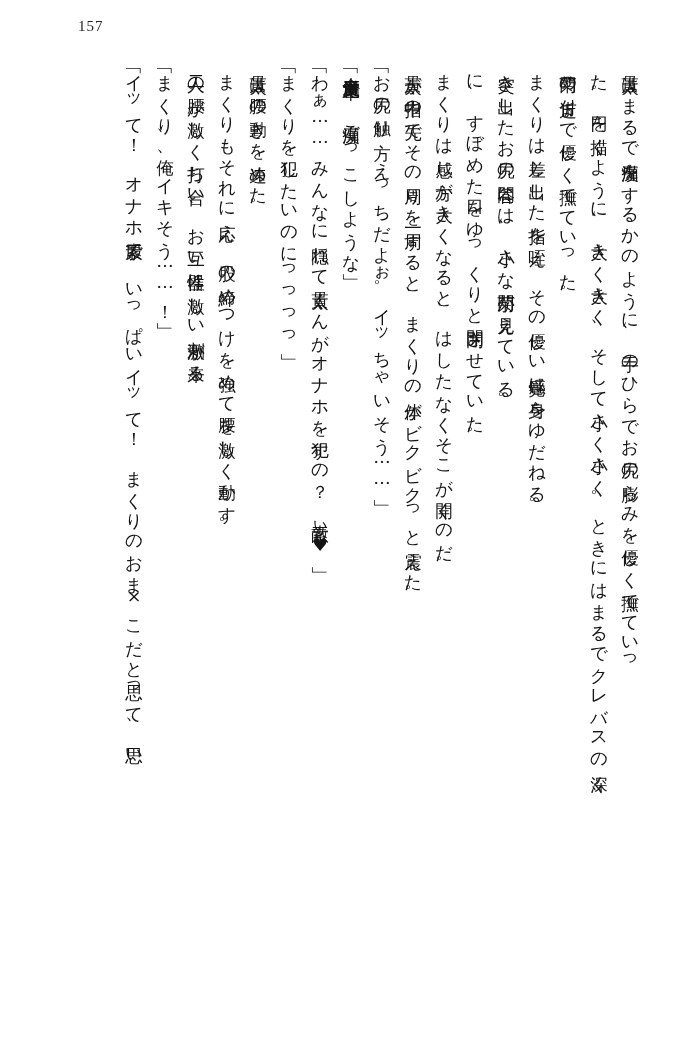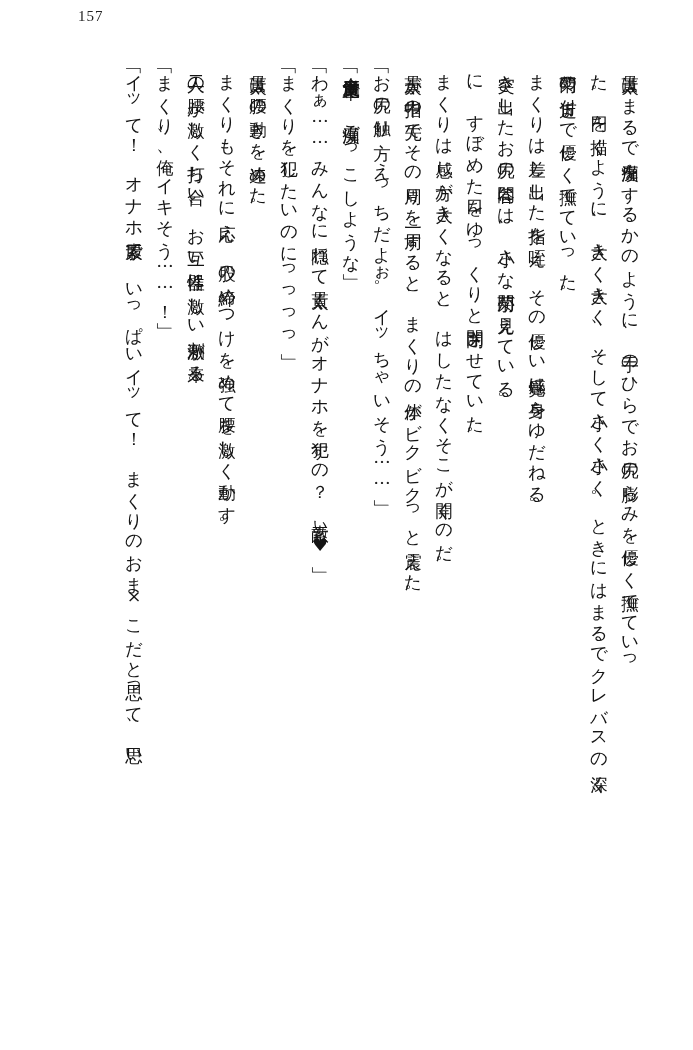--- a/index.html
+++ b/index.html
@@ -11,21 +11,21 @@
     position: relative;
     width: 693px;
     height: 1050px;
     background: #ffffff;
     overflow: hidden;
     font-family: "DejaVu Serif", "Liberation Serif", serif;
     color: #1a1a1a;
   }
   .page-number {
     position: absolute;
-    top: 8px;
+    top: 18px;
     left: 78px;
     font-size: 15px;
     letter-spacing: 1px;
     color: #222;
     font-family: "Liberation Serif", serif;
   }
   .body-text {
     position: absolute;
     top: 62px;
     right: 48px;

